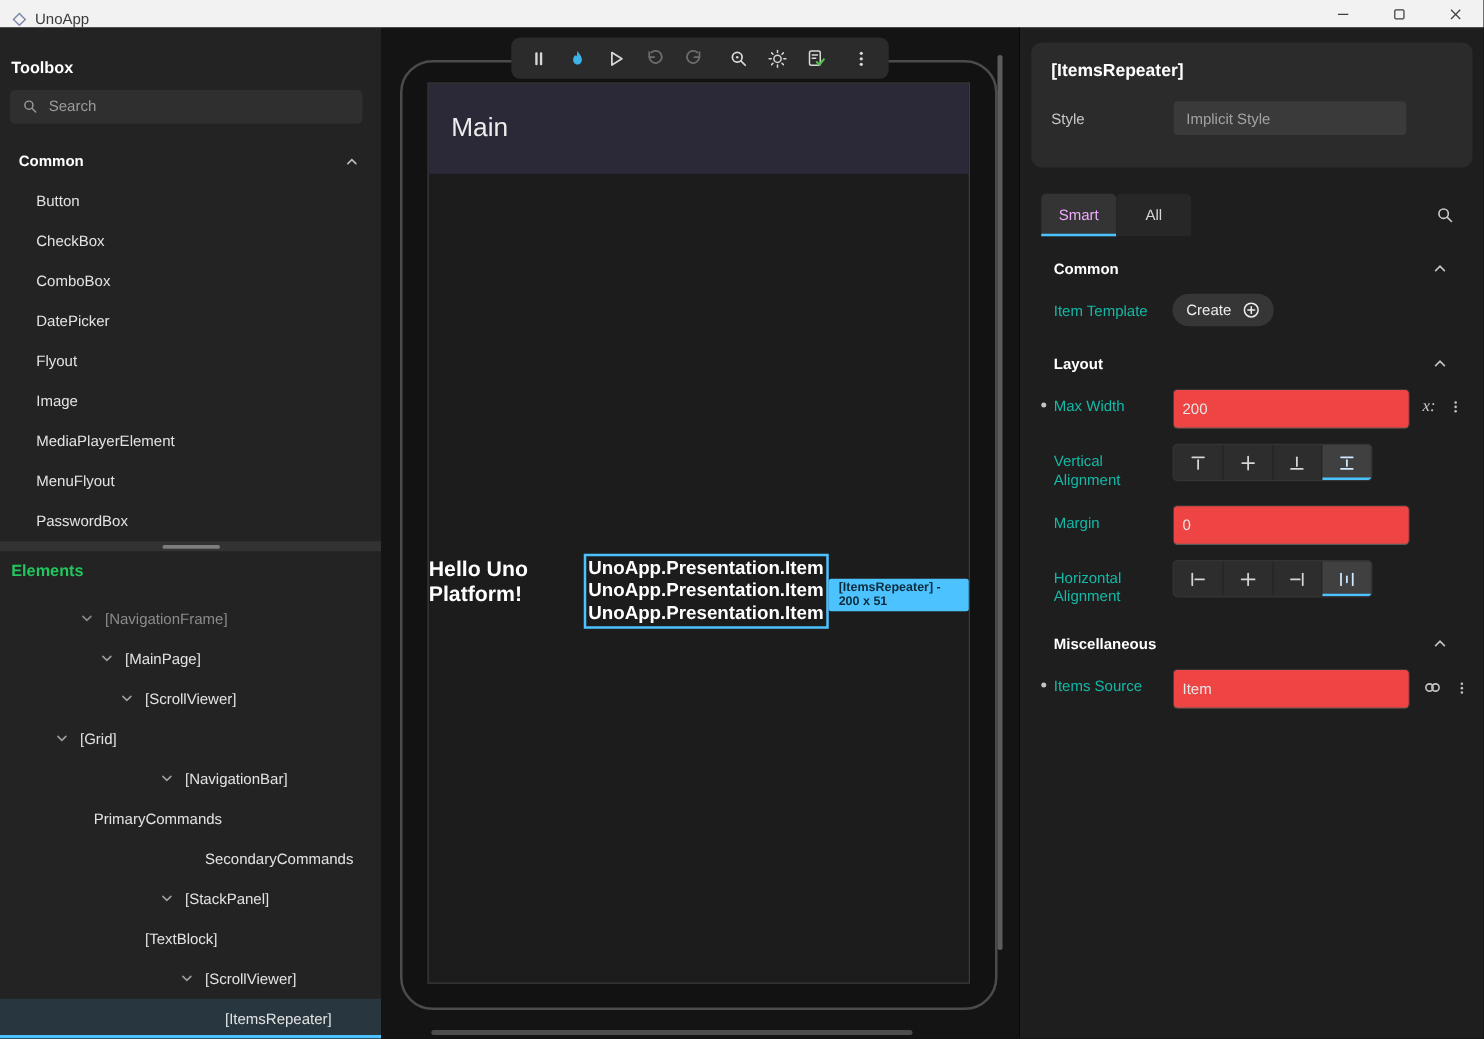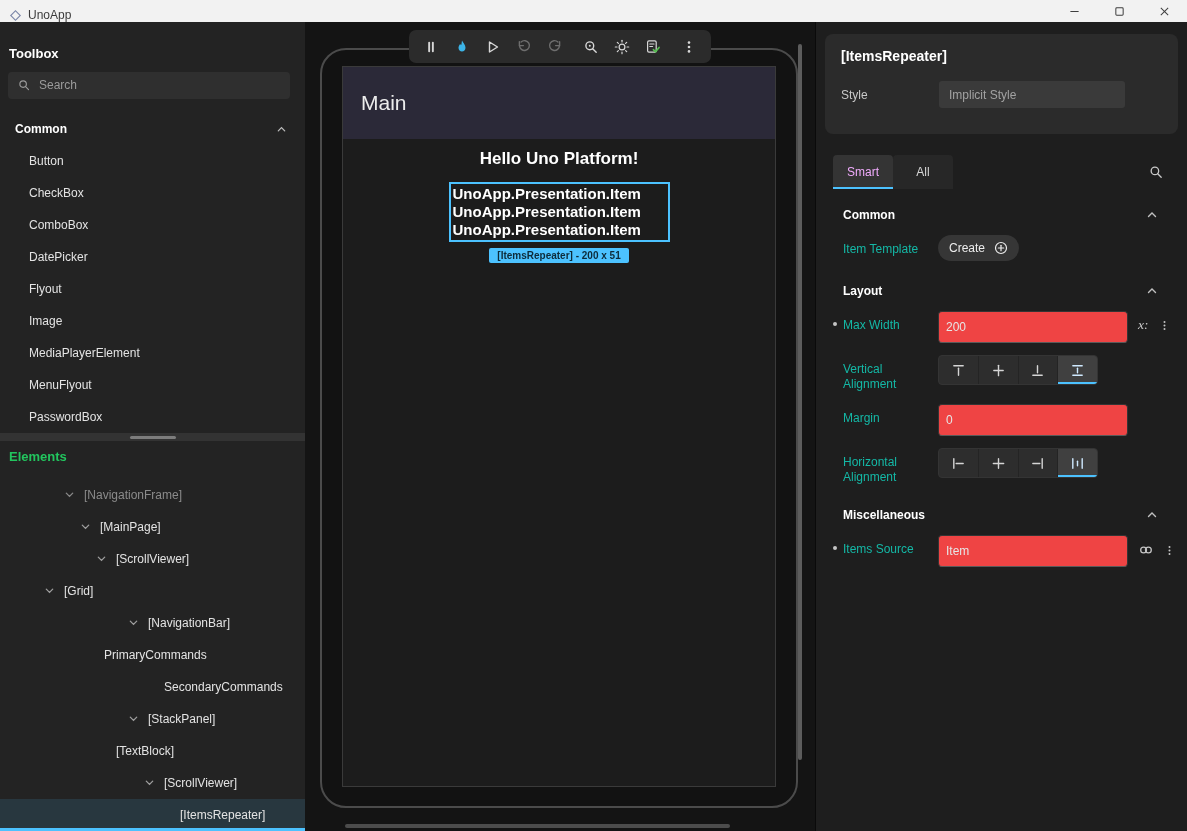--- a/index.html
+++ b/index.html
@@ -37,21 +37,21 @@
 
   
   .canvas{flex:1;position:relative;background:#141414;overflow:hidden}
   .canvas-toolbar{position:absolute;top:8px;left:50%;transform:translateX(-50%);height:33px;background:#2b2b2b;border-radius:7px;display:flex;align-items:center;padding:0 13px;gap:13px;z-index:5}
   .tb-icon{width:18px;height:18px;display:flex;align-items:center;justify-content:center;color:#d8d8d8;cursor:pointer}
   .tb-icon.disabled{color:#6e6e6e}
   .tb-icon.gap{margin-left:5px}
   .device{position:absolute;left:15px;top:26px;width:478px;height:760px;border:2px solid #4b4b4b;border-radius:26px;background:#121212}
   .screen{position:absolute;left:20px;top:16px;width:434px;height:721px;background:#1c1c1c;border:1px solid #3a3a3a;display:flex;flex-direction:column}
   .screen-header{height:72px;flex:none;background:#2b2938;display:flex;align-items:center;padding-left:18px;font-size:21px;color:#ececec}
-  .screen-body{flex:1;display:flex;flex-direction:column;align-items:center;justify-content:flex-start;transform:translateY(10px)}
+  .screen-body{flex:1;display:flex;flex-direction:row;align-items:center;justify-content:space-between;transform:translateY(10px)}
   .hello{font-weight:bold;font-size:17px;color:#fff;margin-bottom:13px}
   .sel-box{width:221px;border:2px solid #4cc2ff;padding:1px 2px;font-weight:bold;font-size:15px;line-height:18px;color:#fff}
   .sel-badge{margin-top:6px;background:#4cc2ff;color:#0d2b3a;font-size:10px;font-weight:bold;padding:2px 8px;border-radius:2px}
   .v-scroll{position:absolute;right:13px;top:22px;width:4px;height:716px;background:#5c5c5c;border-radius:2px}
   .h-scroll{position:absolute;left:40px;bottom:3px;width:385px;height:4px;background:#4c4c4c;border-radius:2px}
 
   
   .props{width:372px;flex:none;background:#1e1e1e;border-left:1px solid #0a0a0a;padding:12px 9px 0;font-size:12px;overflow:hidden}
   .card{background:#2b2b2b;border-radius:8px;padding:14px 16px;height:100px}
   .card-title{font-size:14px;font-weight:bold;color:#fff}
@@ -187,21 +187,21 @@
           <span class="lbl">[Grid]</span>
         </div>
         <div class="tree-row" style="padding-left:128px">
           <span class="chev">
               <svg width="11" height="11" viewBox="0 0 12 12" fill="none" stroke="currentColor" stroke-width="1.4" stroke-linecap="round">
                 <path d="M2.5 4.5 L6 8 L9.5 4.5"></path>
               </svg>
             </span>
           <span class="lbl">[NavigationBar]</span>
         </div>
-        <div class="tree-row" style="padding-left:104px">
+        <div class="tree-row" style="padding-left:75px">
           <span class="lbl">PrimaryCommands</span>
         </div>
         <div class="tree-row" style="padding-left:164px">
           <span class="lbl">SecondaryCommands</span>
         </div>
         <div class="tree-row" style="padding-left:128px">
           <span class="chev">
               <svg width="11" height="11" viewBox="0 0 12 12" fill="none" stroke="currentColor" stroke-width="1.4" stroke-linecap="round">
                 <path d="M2.5 4.5 L6 8 L9.5 4.5"></path>
               </svg>

